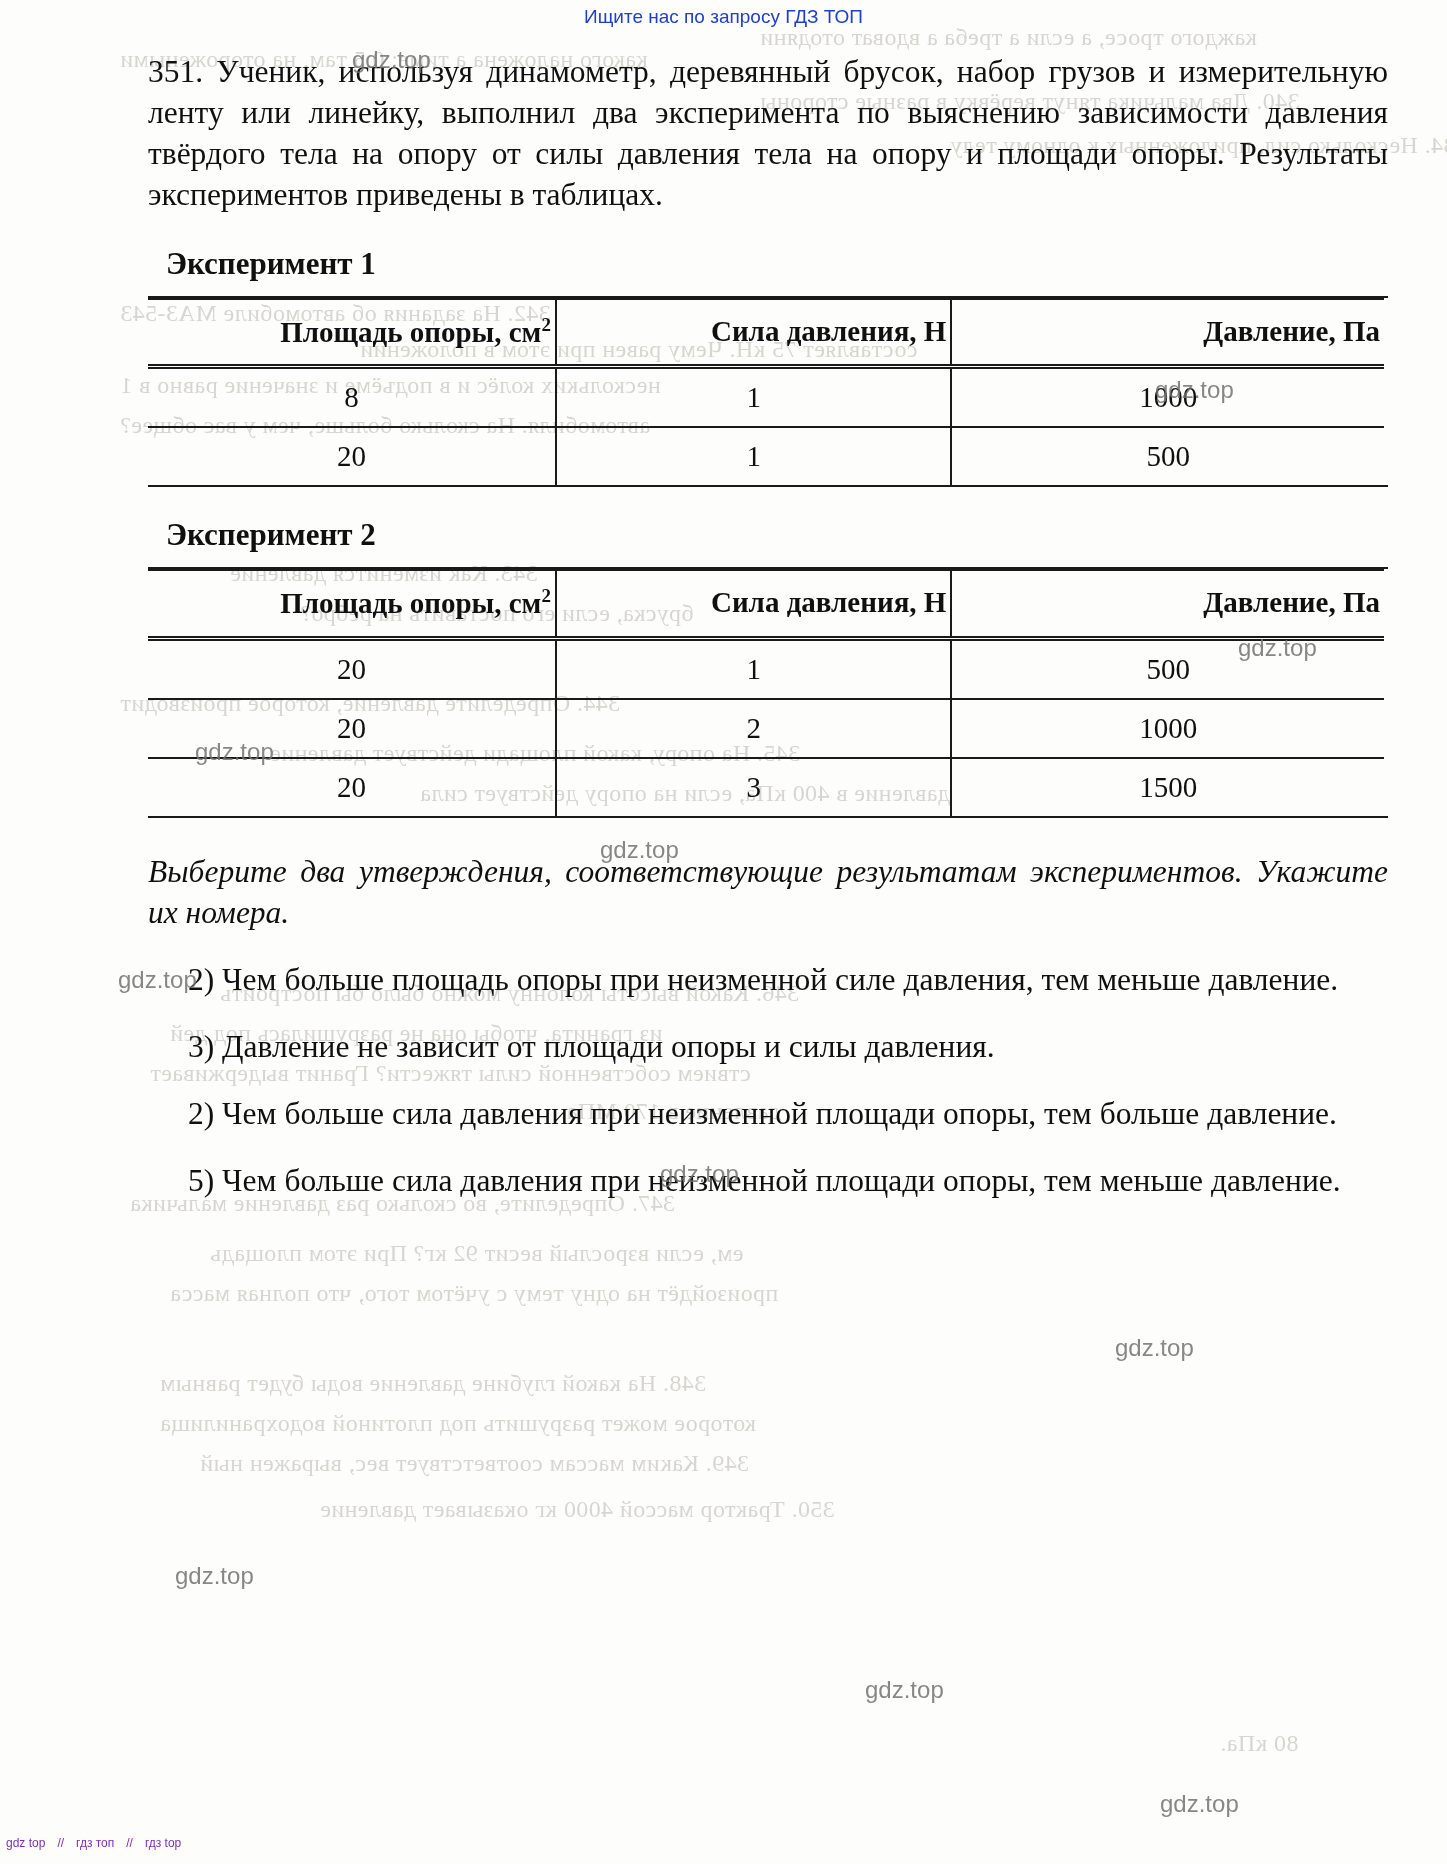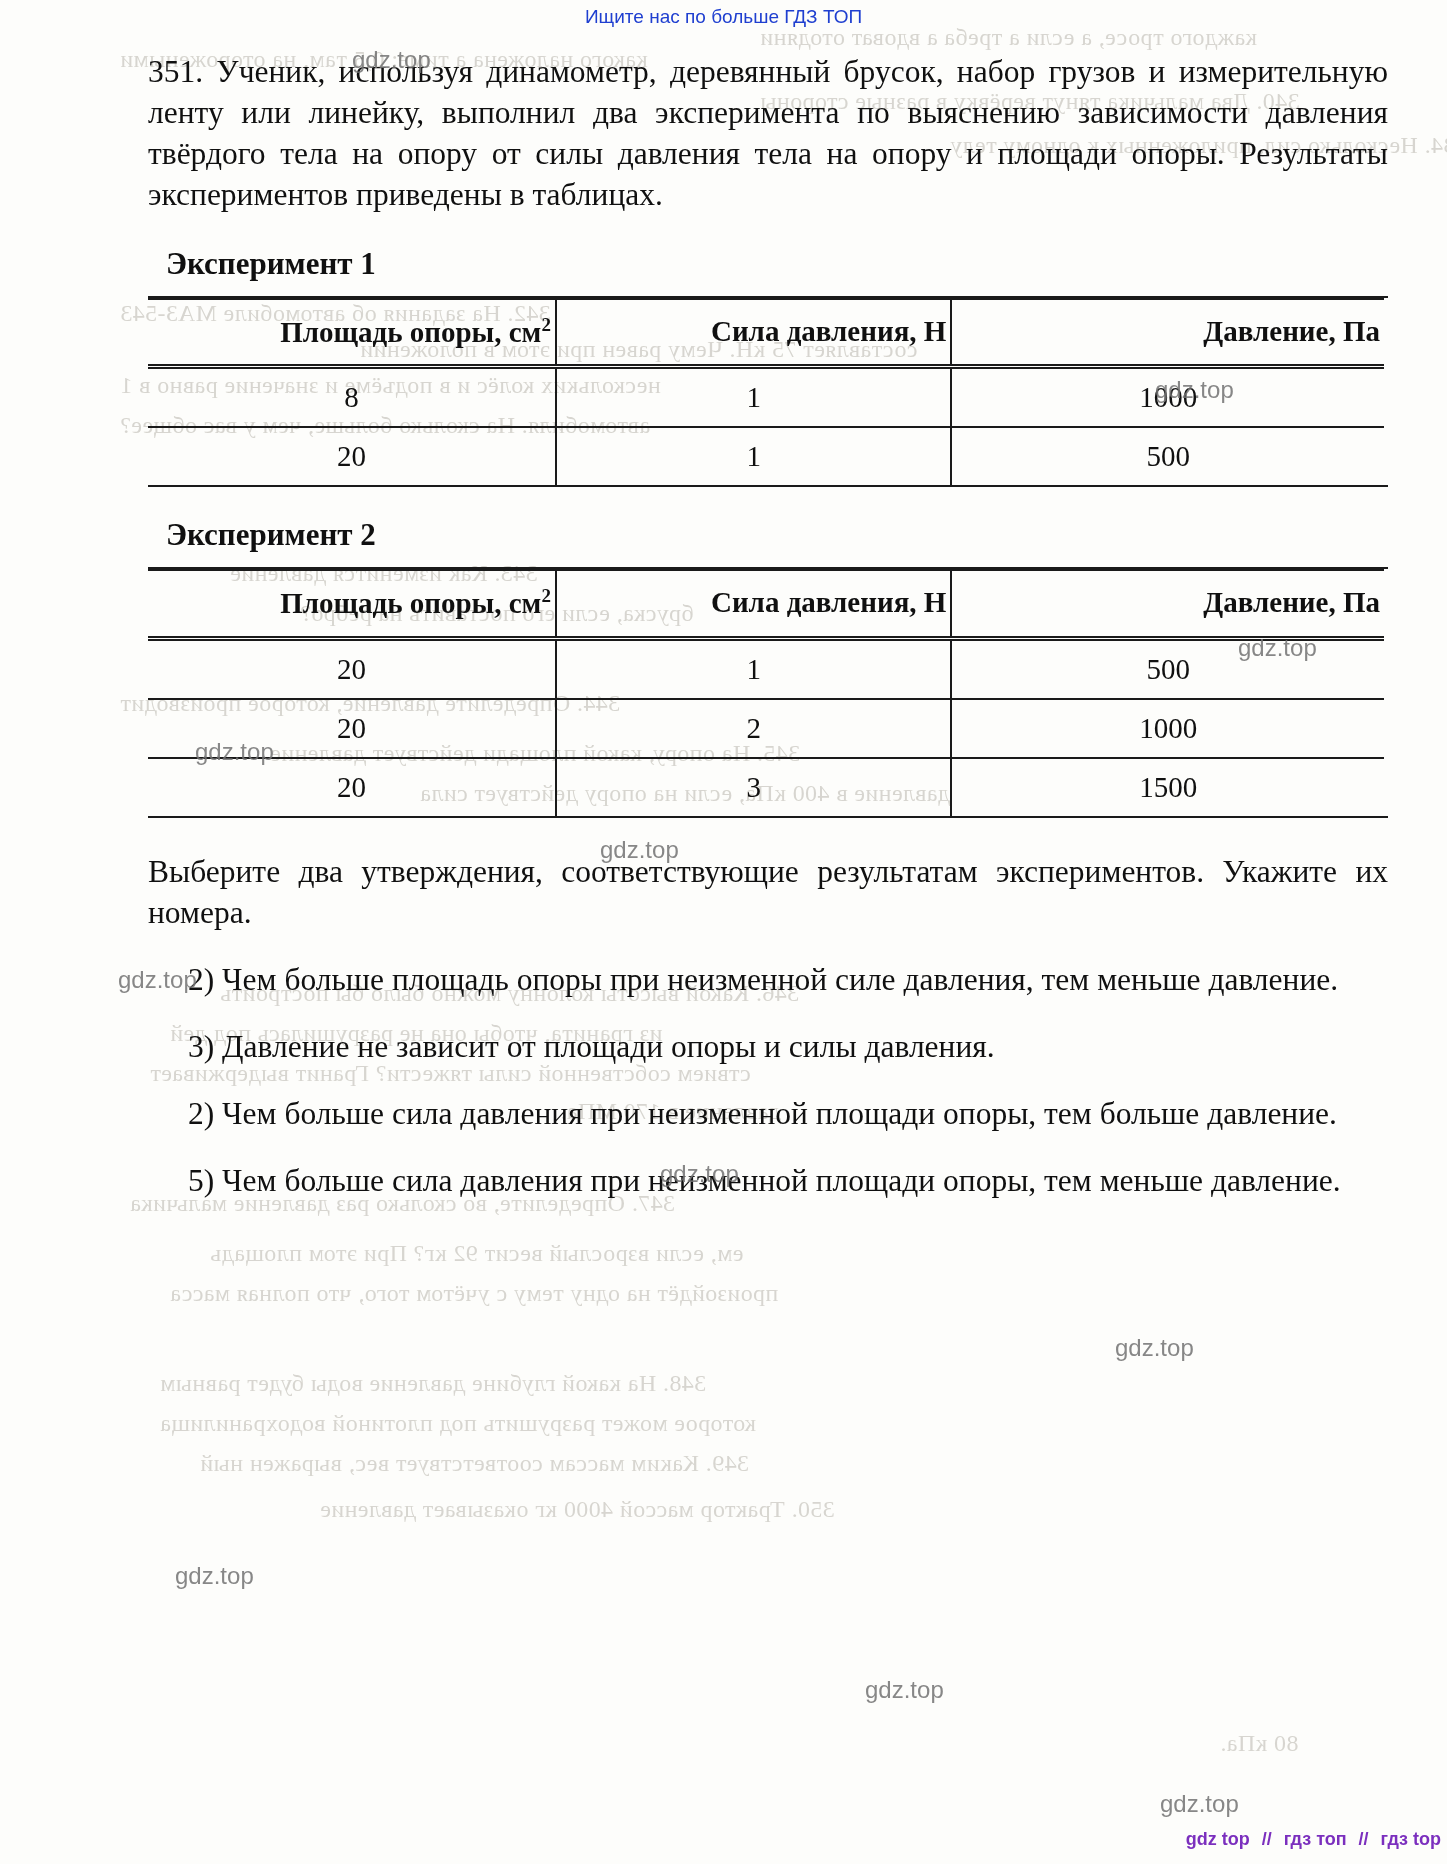--- a/index.html
+++ b/index.html
@@ -49,25 +49,24 @@
     color: #1f3fd0;
     font-weight: 400;
   }
 
   
   .bottom-strip {
     position: absolute;
     bottom: 14px;
     left: 0;
     width: 100%;
-    text-align: right;
+    text-align: left;
     font-family: "Liberation Sans", sans-serif;
-    font-size: 18px;
+    font-size: 12px;
     color: #7b2fbe;
-    font-weight: bold;
   }
   .bottom-strip span { margin: 0 6px; }
 
   
   #content {
     position: absolute;
     left: 148px;
     top: 52px;
     width: 1240px;
   }
@@ -131,20 +130,21 @@
     border-top: 5px double #1a1a1a;
   }
   sup.sq { font-size: 19px; vertical-align: super; }
 
   .q-lead {
     font-size: 31.5px;
     line-height: 1.30;
     margin: 34px 0 0 0;
     text-align: justify;
     color: #101010;
+    font-style: italic;
   }
   .opt {
     font-size: 31.5px;
     line-height: 1.30;
     margin: 26px 0 0 0;
     text-align: justify;
     color: #101010;
   }
   .opt .first-line-indent { display: inline-block; width: 40px; }
 
@@ -187,21 +187,21 @@
       <div class="bleed" style="left: 130px; top: 1190px; font-size: 24px;">347. Определите, во сколько раз давление мальчика</div>
       <div class="bleed" style="left: 210px; top: 1240px; font-size: 24px;">ем, если взрослый весит 92 кг? При этом площадь</div>
       <div class="bleed" style="left: 170px; top: 1280px; font-size: 24px;">произойдёт на одну тему с учётом того, что полная масса</div>
       <div class="bleed" style="left: 160px; top: 1370px; font-size: 24px;">348. На какой глубине давление воды будет равным</div>
       <div class="bleed" style="left: 160px; top: 1410px; font-size: 24px;">которое может разрушить под плотиной водохранилища</div>
       <div class="bleed" style="left: 200px; top: 1450px; font-size: 24px;">349. Каким массам соответствует вес, выражен ный</div>
       <div class="bleed" style="left: 320px; top: 1496px; font-size: 24px;">350. Трактор массой 4000 кг оказывает давление</div>
       <div class="bleed" style="left: 1220px; top: 1730px; font-size: 24px;">80 кПа.</div>
     </div>
 
-  <div class="top-banner">Ищите нас по больше ГДЗ ТОП</div>
+  <div class="top-banner">Ищите нас по запросу ГДЗ ТОП</div>
 
   <div id="content">
 
     <p class="para"><span class="num">351.</span> <span>Ученик, используя динамометр, деревянный брусок, набор грузов и измерительную ленту или линейку, выполнил два эксперимента по выяснению зависимости давления твёрдого тела на опору от силы давления тела на опору и площади опоры. Результаты экспериментов приведены в таблицах.</span></p>
 
     <div class="exp-title">Эксперимент 1</div>
 
     <div class="tbl-wrap">
       <table class="data">
         <colgroup>

